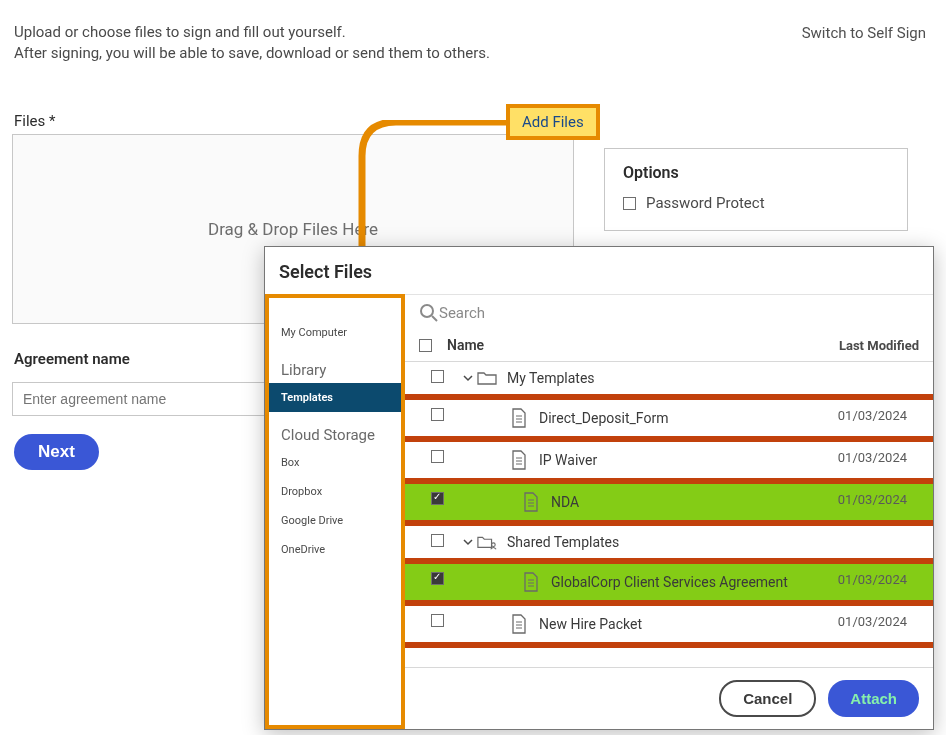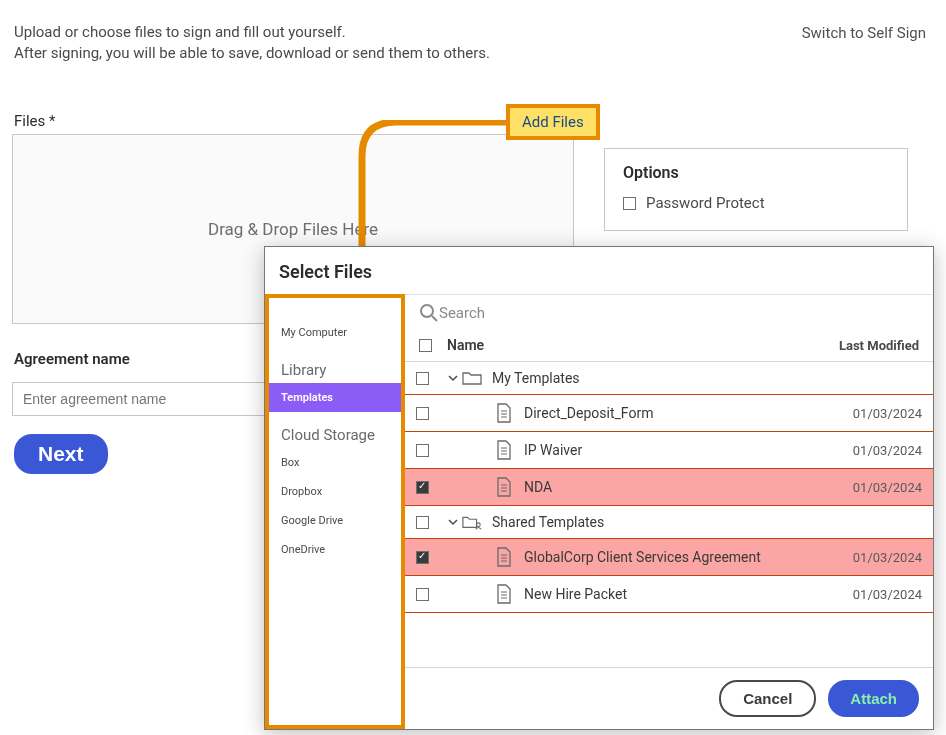--- a/index.html
+++ b/index.html
@@ -106,21 +106,21 @@
   .next-btn {
     position: absolute;
     top: 434px;
     left: 14px;
     background: #3d5afe;
     background: #3f5bd9;
     color: #fff;
     border: none;
     border-radius: 18px;
     padding: 8px 24px;
-    font-size: 21px;
+    font-size: 17px;
     font-weight: 600;
     cursor: pointer;
   }
   .next-btn { background: #3a57d6; }
 
   
   .connector {
     position: absolute;
     top: 120px;
     left: 356px;
@@ -163,21 +163,21 @@
     padding-top: 20px;
     padding-bottom: 6px;
   }
   .sb-item {
     padding: 8px 12px;
     font-size: 11px;
     color: #4a4a4a;
     cursor: pointer;
   }
   .sb-item.selected {
-    background: #8b5cf6;
+    background: #0c4a6e;
     color: #fff;
     font-weight: 600;
   }
   .sb-section {
     padding: 14px 12px 4px 12px;
     font-size: 15px;
     color: #6a6a6a;
   }
   .main {
     flex: 1;
@@ -201,28 +201,28 @@
     color: #3a3a3a;
     font-weight: 600;
     font-size: 14px;
   }
   .col-cb { width: 28px; display:flex; align-items:center; }
   .col-name { flex: 1; }
   .col-date { width: 100px; text-align: right; font-size: 13px; color: #4a4a4a; font-weight: 700; }
   .tbody { flex:1; overflow:auto; }
   .trow {
     display: flex;
-    align-items: center;
-    padding: 8px 11px;
-    border-bottom: 1px solid #c2410c;
+    align-items: flex-start;
+    padding: 8px 26px;
+    border-bottom: 6px solid #c2410c;
     font-size: 14px;
     color: #3a3a3a;
   }
   .trow.group { font-weight: 400; }
-  .trow.sel { background: #fca5a5; }
+  .trow.sel { background: #84cc16; gap: 12px; }
   .trow .col-date { font-weight: 400; color: #5a5a5a; font-size: 13px; }
   .exp { width: 18px; display:flex; align-items:center; justify-content:center; color:#6a6a6a; }
   .ficon { width: 20px; margin-right: 10px; display:flex; align-items:center; justify-content:center; }
   .ficon svg { display:block; }
   .indent1 .col-name { padding-left: 50px; display:flex; align-items:center; }
   .group .col-name { display:flex; align-items:center; }
   .footer {
     border-top: 1px solid #d8d8d8;
     padding: 12px 14px;
     display: flex;

